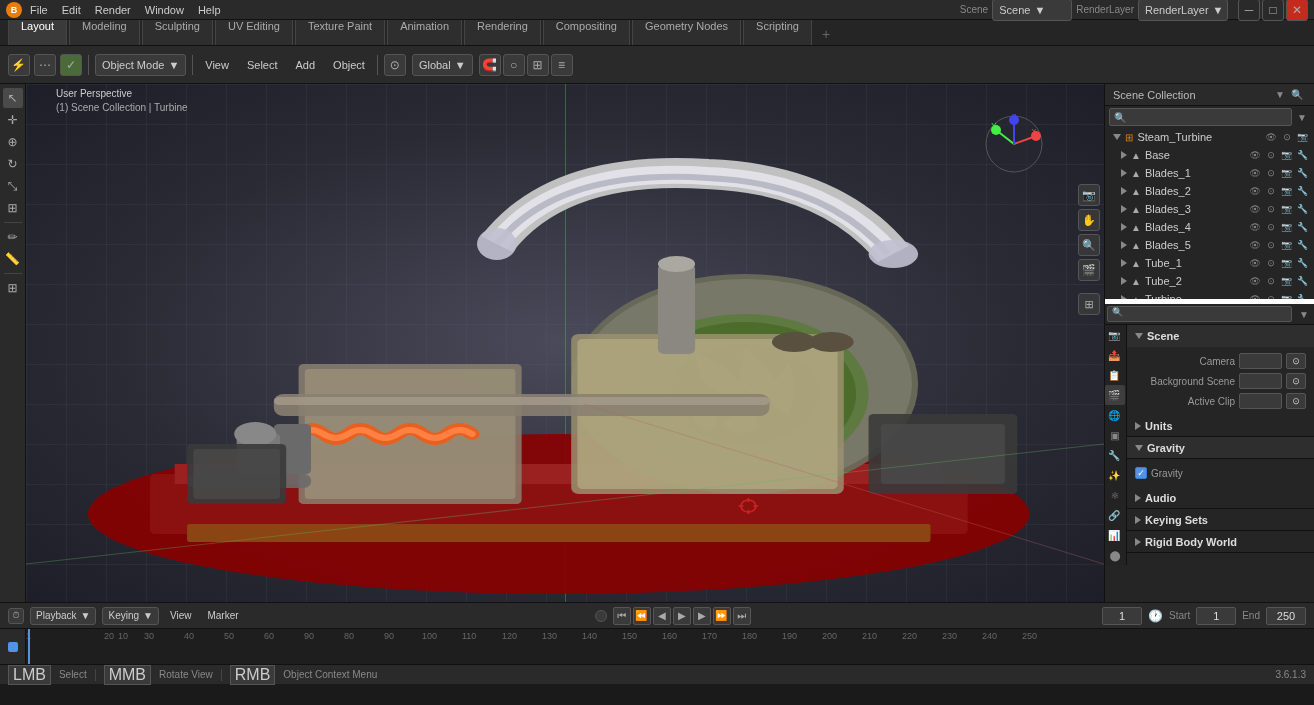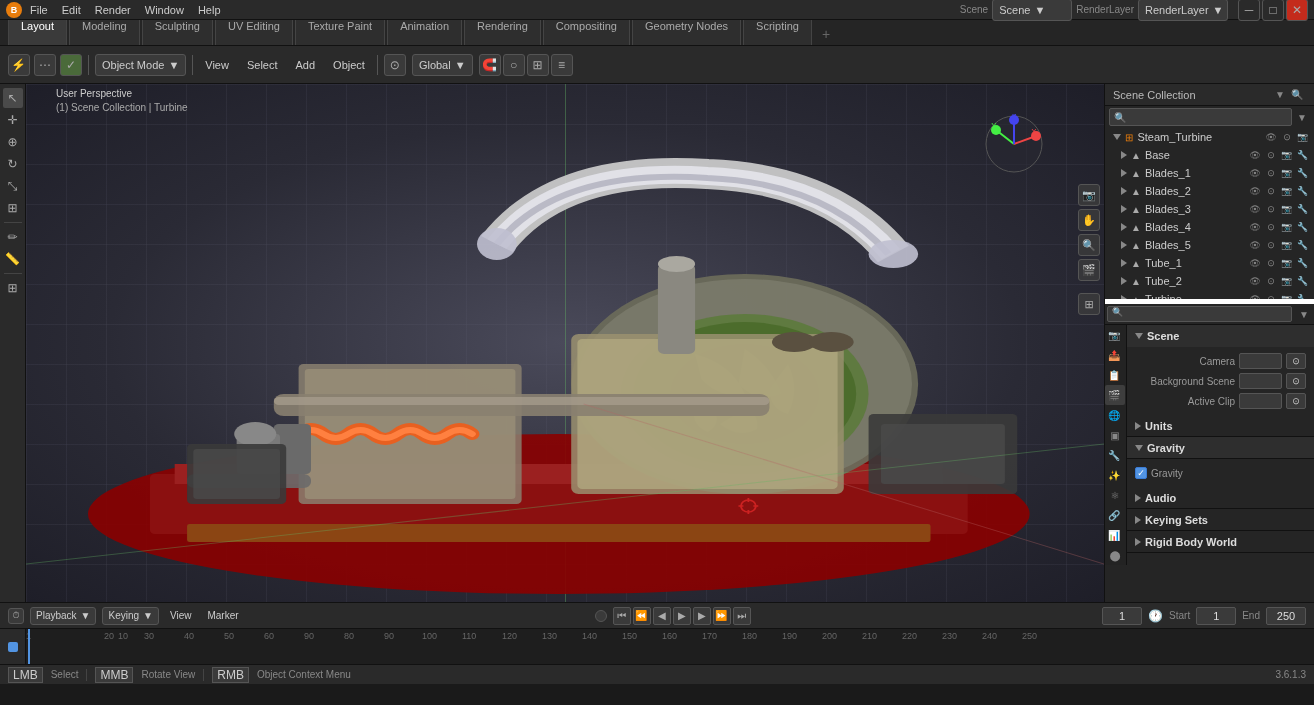--- a/index.html
+++ b/index.html
@@ -393,21 +393,21 @@
     }
     .status-item {
       font-size: 10px;
       color: #888;
     }
     .status-key {
       background: #3a3a3a;
       border: 1px solid #555;
       border-radius: 0;
       padding: 0 4px;
-      font-size: 12px;
+      font-size: 16px;
       color: #ccc;
     }
 
     
     .workspaces-row {
       background: #252525;
       height: 26px;
       display: flex;
       align-items: flex-end;
       padding: 0 8px;

